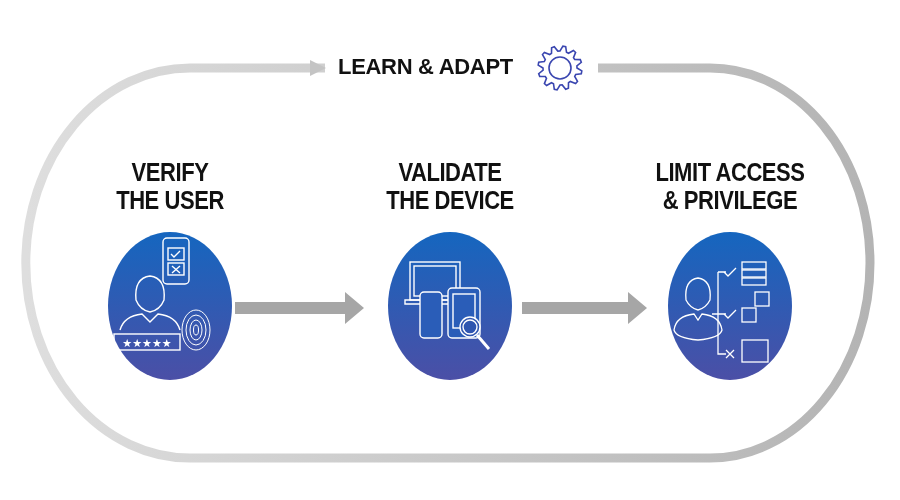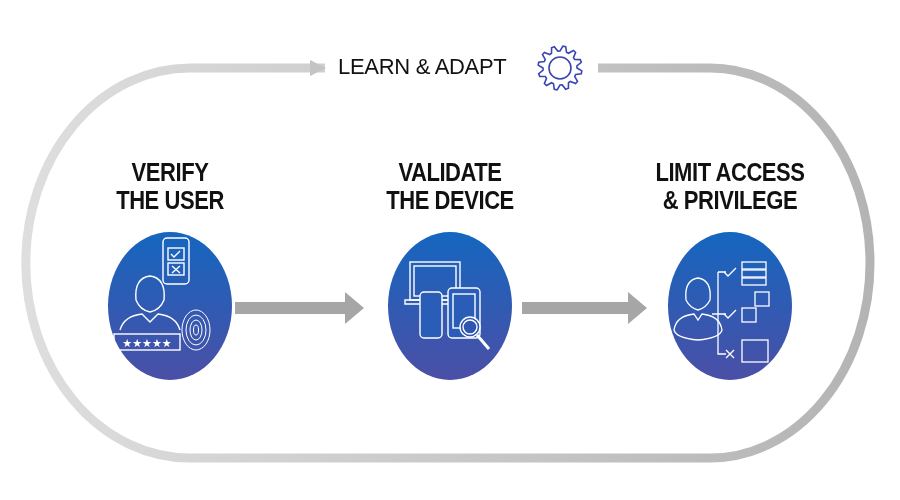--- a/index.html
+++ b/index.html
@@ -1,18 +1,18 @@
 <!DOCTYPE html>
 <html><head>
 <meta charset="utf-8">
 <style>
   html,body{margin:0;padding:0;background:#fff;}
   body{width:900px;height:500px;position:relative;overflow:hidden;font-family:"Liberation Sans",sans-serif;}
   .title{position:absolute;font-weight:bold;color:#111;text-align:center;line-height:28px;font-size:25px;letter-spacing:-0.5px;transform:scaleX(0.88);}
-  .loop-title{position:absolute;left:338px;top:54px;font-size:22px;font-weight:normal;color:#111;letter-spacing:-0.3px;}
+  .loop-title{position:absolute;left:338px;top:54px;font-size:22px;font-weight:bold;color:#111;letter-spacing:-0.3px;}
   svg{position:absolute;left:0;top:0;}
 </style>
 </head>
 <body>
 
 <svg width="900" height="500" viewBox="0 0 900 500">
   <defs>
     <linearGradient id="circ" x1="0" y1="0" x2="0" y2="1">
       <stop offset="0" stop-color="#1566bf"></stop>
       <stop offset="1" stop-color="#4b4fa6"></stop>

